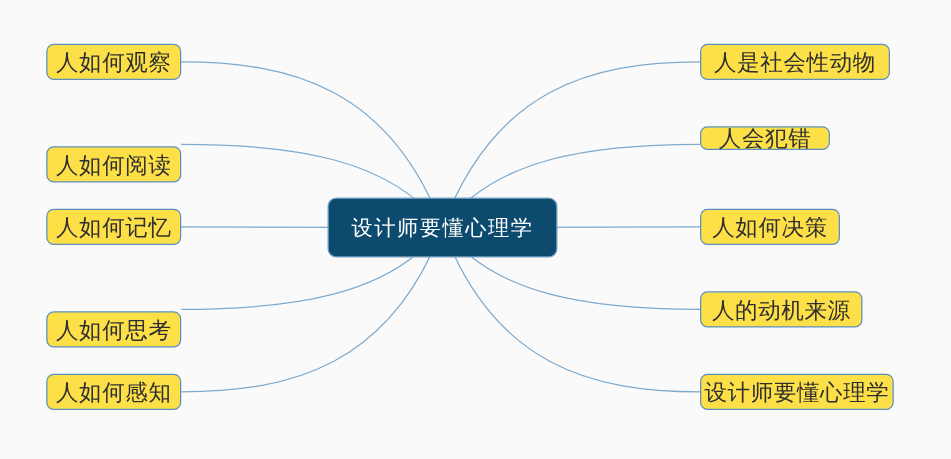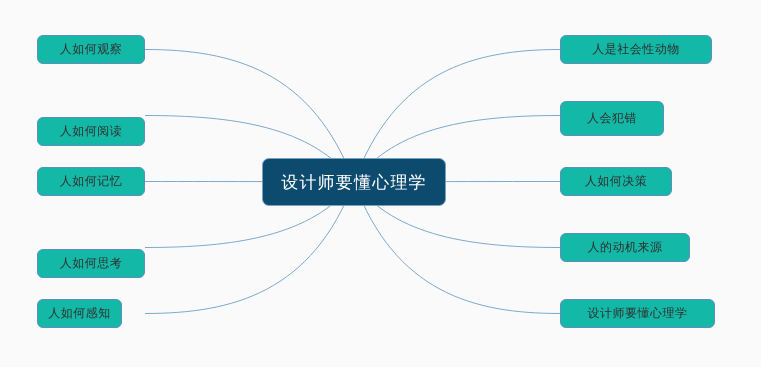--- a/index.html
+++ b/index.html
@@ -30,25 +30,25 @@
     position: absolute;
     box-sizing: border-box;
     display: flex;
     align-items: center;
     justify-content: center;
     white-space: nowrap;
     user-select: none;
   }
   .branch-node {
     height: 29px;
-    background: #14b8a6;
+    background: #fde047;
     border: 1px solid #5b8fc0;
     border-radius: 6px;
     color: #2f2f2f;
-    font-size: 12px;
+    font-size: 18px;
     letter-spacing: 0.5px;
     z-index: 3;
   }
   .central-node {
     left: 262px;
     top: 158px;
     width: 184px;
     height: 48px;
     background: #0c4a6e;
     border: 1px solid #76a2c6;
@@ -86,27 +86,27 @@
     </div>
     <div class="node branch-node" style="left: 37px; top: 101px; width: 108px; height: 29px; margin-top: 16px;">
       <span>人如何阅读</span>
     </div>
     <div class="node branch-node" style="left: 37px; top: 167px; width: 108px; height: 29px;">
       <span>人如何记忆</span>
     </div>
     <div class="node branch-node" style="left: 37px; top: 249px; width: 108px; height: 29px;">
       <span>人如何思考</span>
     </div>
-    <div class="node branch-node" style="left: 37px; top: 299px; width: 85px; height: 29px;">
+    <div class="node branch-node" style="left: 37px; top: 299px; width: 108px; height: 29px;">
       <span>人如何感知</span>
     </div>
     <div class="node branch-node" style="left: 560px; top: 35px; width: 152px; height: 29px;">
       <span>人是社会性动物</span>
     </div>
-    <div class="node branch-node" style="left: 560px; top: 101px; width: 104px; height: 35px;">
+    <div class="node branch-node" style="left: 560px; top: 101px; width: 104px; height: 19px;">
       <span>人会犯错</span>
     </div>
     <div class="node branch-node" style="left: 560px; top: 167px; width: 112px; height: 29px;">
       <span>人如何决策</span>
     </div>
     <div class="node branch-node" style="left: 560px; top: 233px; width: 130px; height: 29px;">
       <span>人的动机来源</span>
     </div>
     <div class="node branch-node" style="left: 560px; top: 299px; width: 155px; height: 29px;">
       <span>设计师要懂心理学</span>

